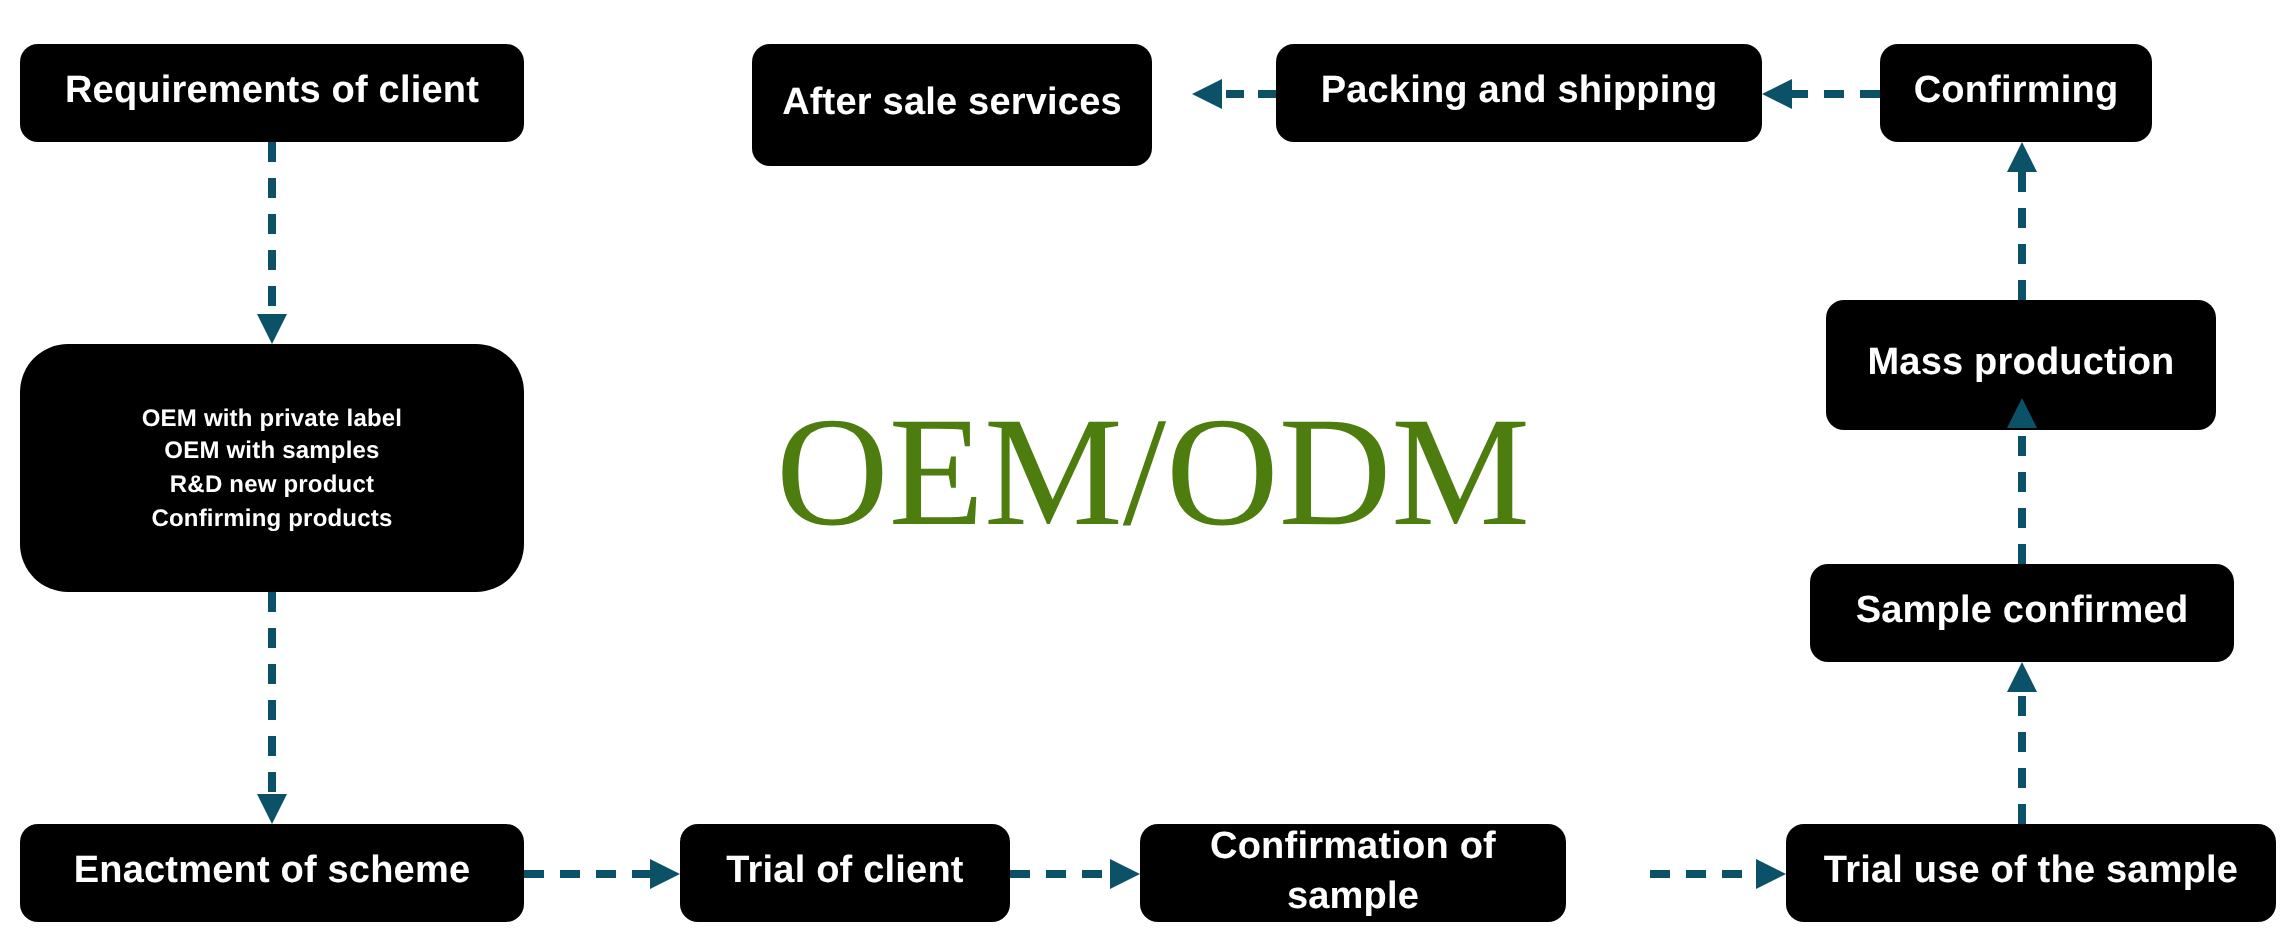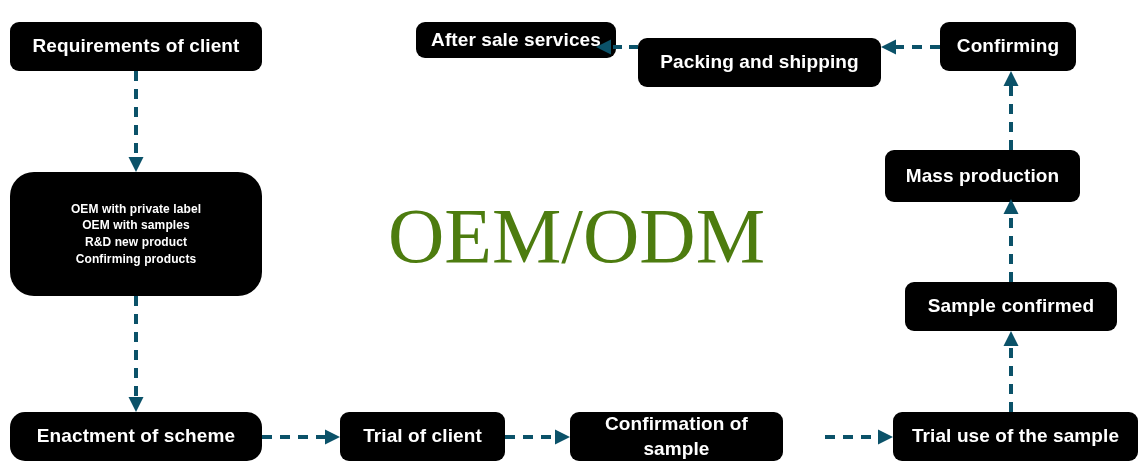--- a/index.html
+++ b/index.html
@@ -66,37 +66,37 @@
 
   <div class="watermark" style="left:388px; top:197px;">OEM/ODM</div>
 
   <div class="node" style="left:10px; top:22px; width:252px; height:49px;">Requirements of client</div>
 
   <div class="node multiline" style="left:10px; top:172px; width:252px; height:124px;">OEM with private label
 OEM with samples
 R&amp;D new product
 Confirming products</div>
 
-  <div class="node" style="left:10px; top:412px; width:252px; height:49px;border-radius:15px;">Enactment of scheme</div>
+  <div class="node" style="left:10px; top:412px; width:252px; height:49px;">Enactment of scheme</div>
 
   <div class="node" style="left:340px; top:412px; width:165px; height:49px;">Trial of client</div>
 
   <div class="node" style="left:570px; top:412px; width:213px; height:49px;">Confirmation of sample</div>
 
   <div class="node" style="left:893px; top:412px; width:245px; height:49px;">Trial use of the sample</div>
 
   <div class="node" style="left:905px; top:282px; width:212px; height:49px;">Sample confirmed</div>
 
-  <div class="node" style="left:885px; top:150px; width:195px; height:52px;">Mass production</div>
+  <div class="node" style="left:913px; top:150px; width:195px; height:65px;">Mass production</div>
 
   <div class="node" style="left:940px; top:22px; width:136px; height:49px;">Confirming</div>
 
-  <div class="node" style="left:638px; top:22px; width:243px; height:49px;margin-top:16px;">Packing and shipping</div>
+  <div class="node" style="left:638px; top:22px; width:243px; height:49px;">Packing and shipping</div>
 
-  <div class="node" style="left:416px; top:22px; width:200px; height:36px;">After sale services</div>
+  <div class="node" style="left:376px; top:22px; width:200px; height:61px;">After sale services</div>
 
   <div class="arrow" style="left:127px; top:71px; width:18px; height:101px;">
     <svg width="18" height="101" viewBox="0 0 18 101">
       <line x1="9" y1="0" x2="9" y2="88" stroke="#0b5269" stroke-width="4" stroke-dasharray="10 8"></line>
       <polygon points="9,101 1.5,86 16.5,86" fill="#0b5269"></polygon>
     </svg>
   </div>
 
   <div class="arrow" style="left:127px; top:296px; width:18px; height:116px;">
     <svg width="18" height="116" viewBox="0 0 18 116">

